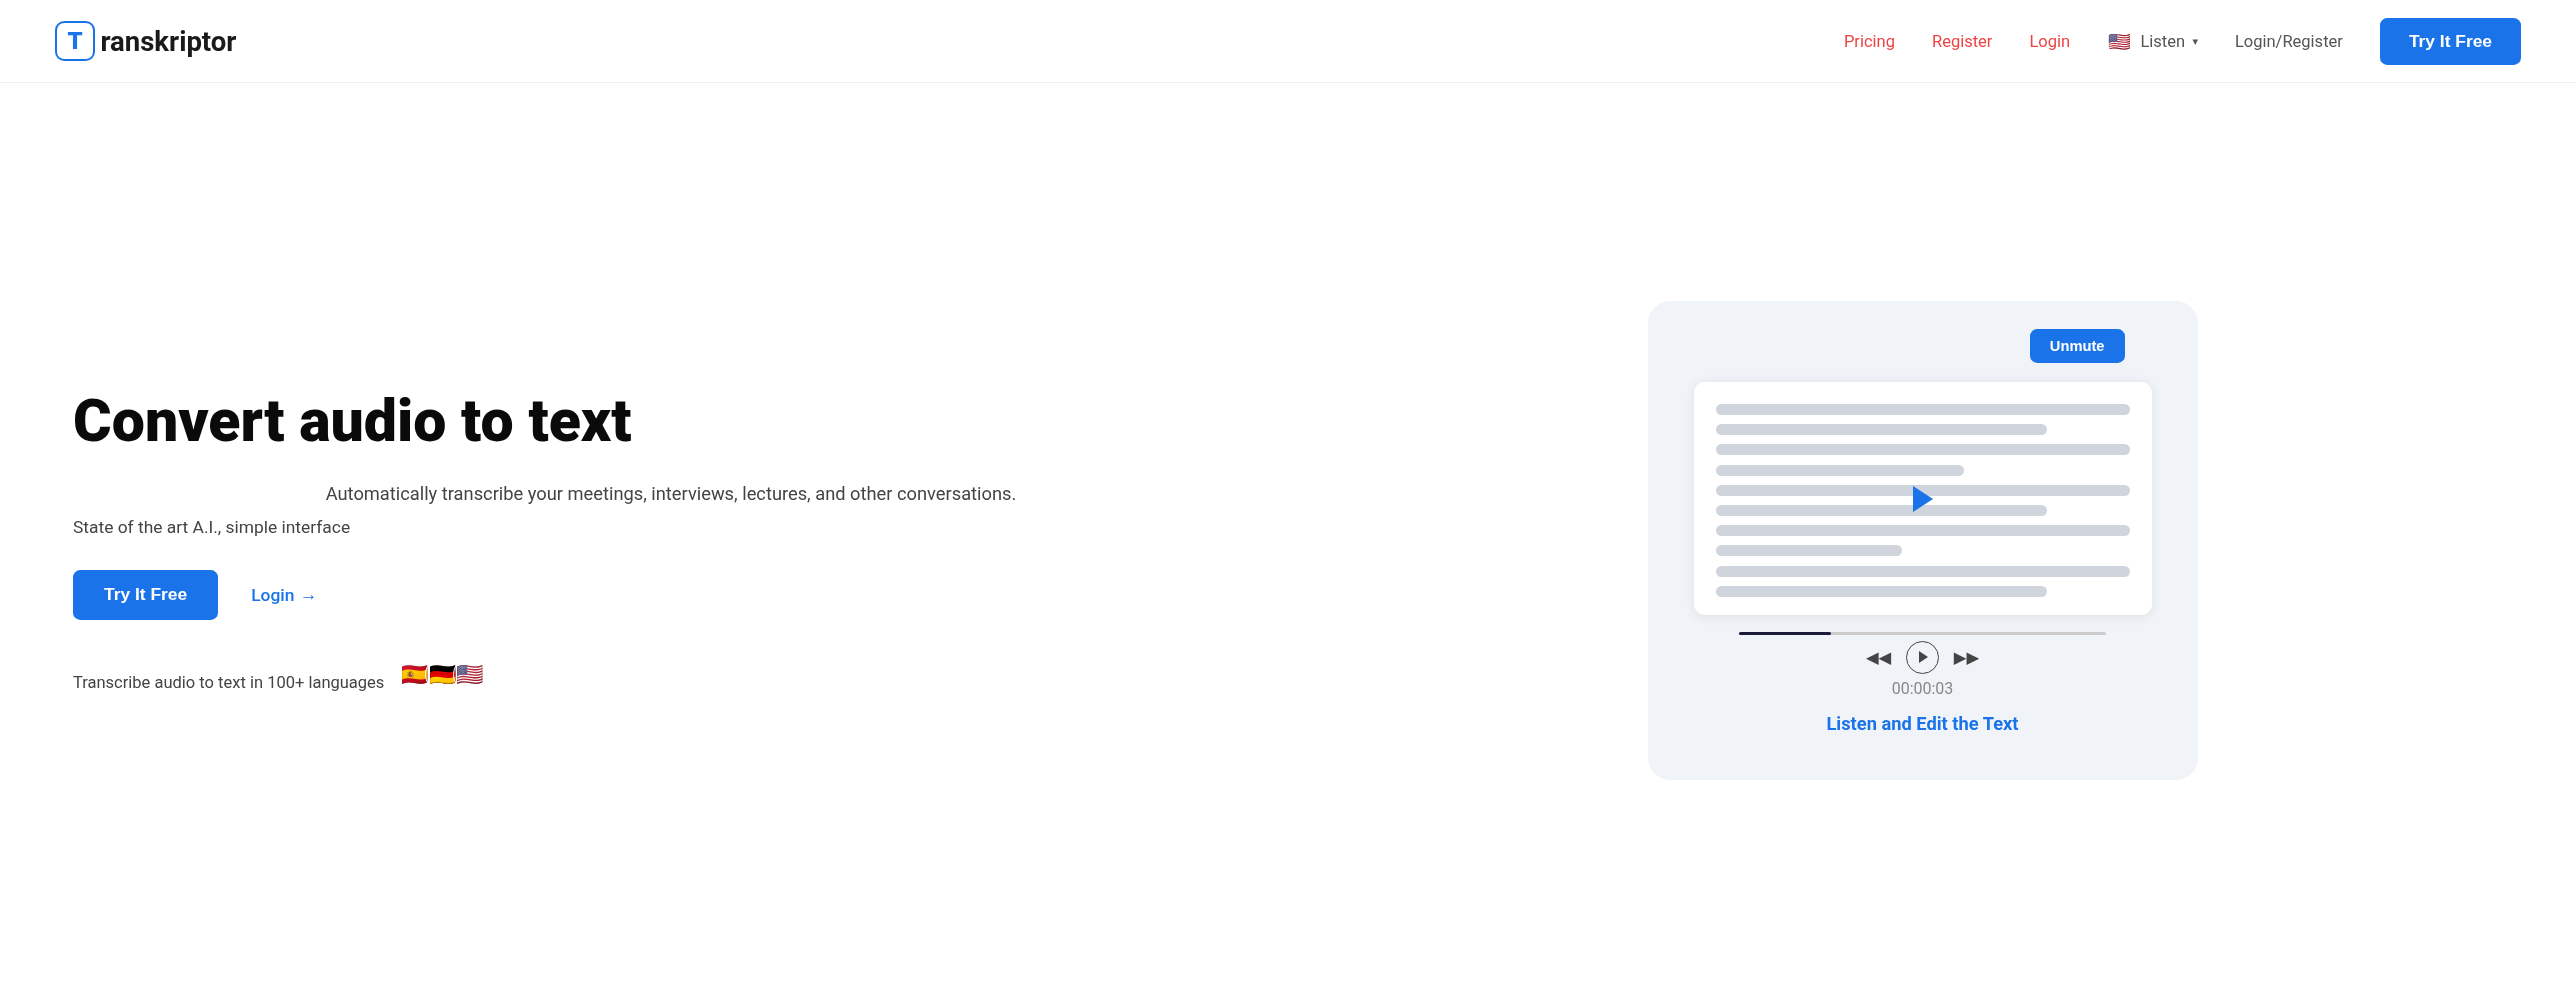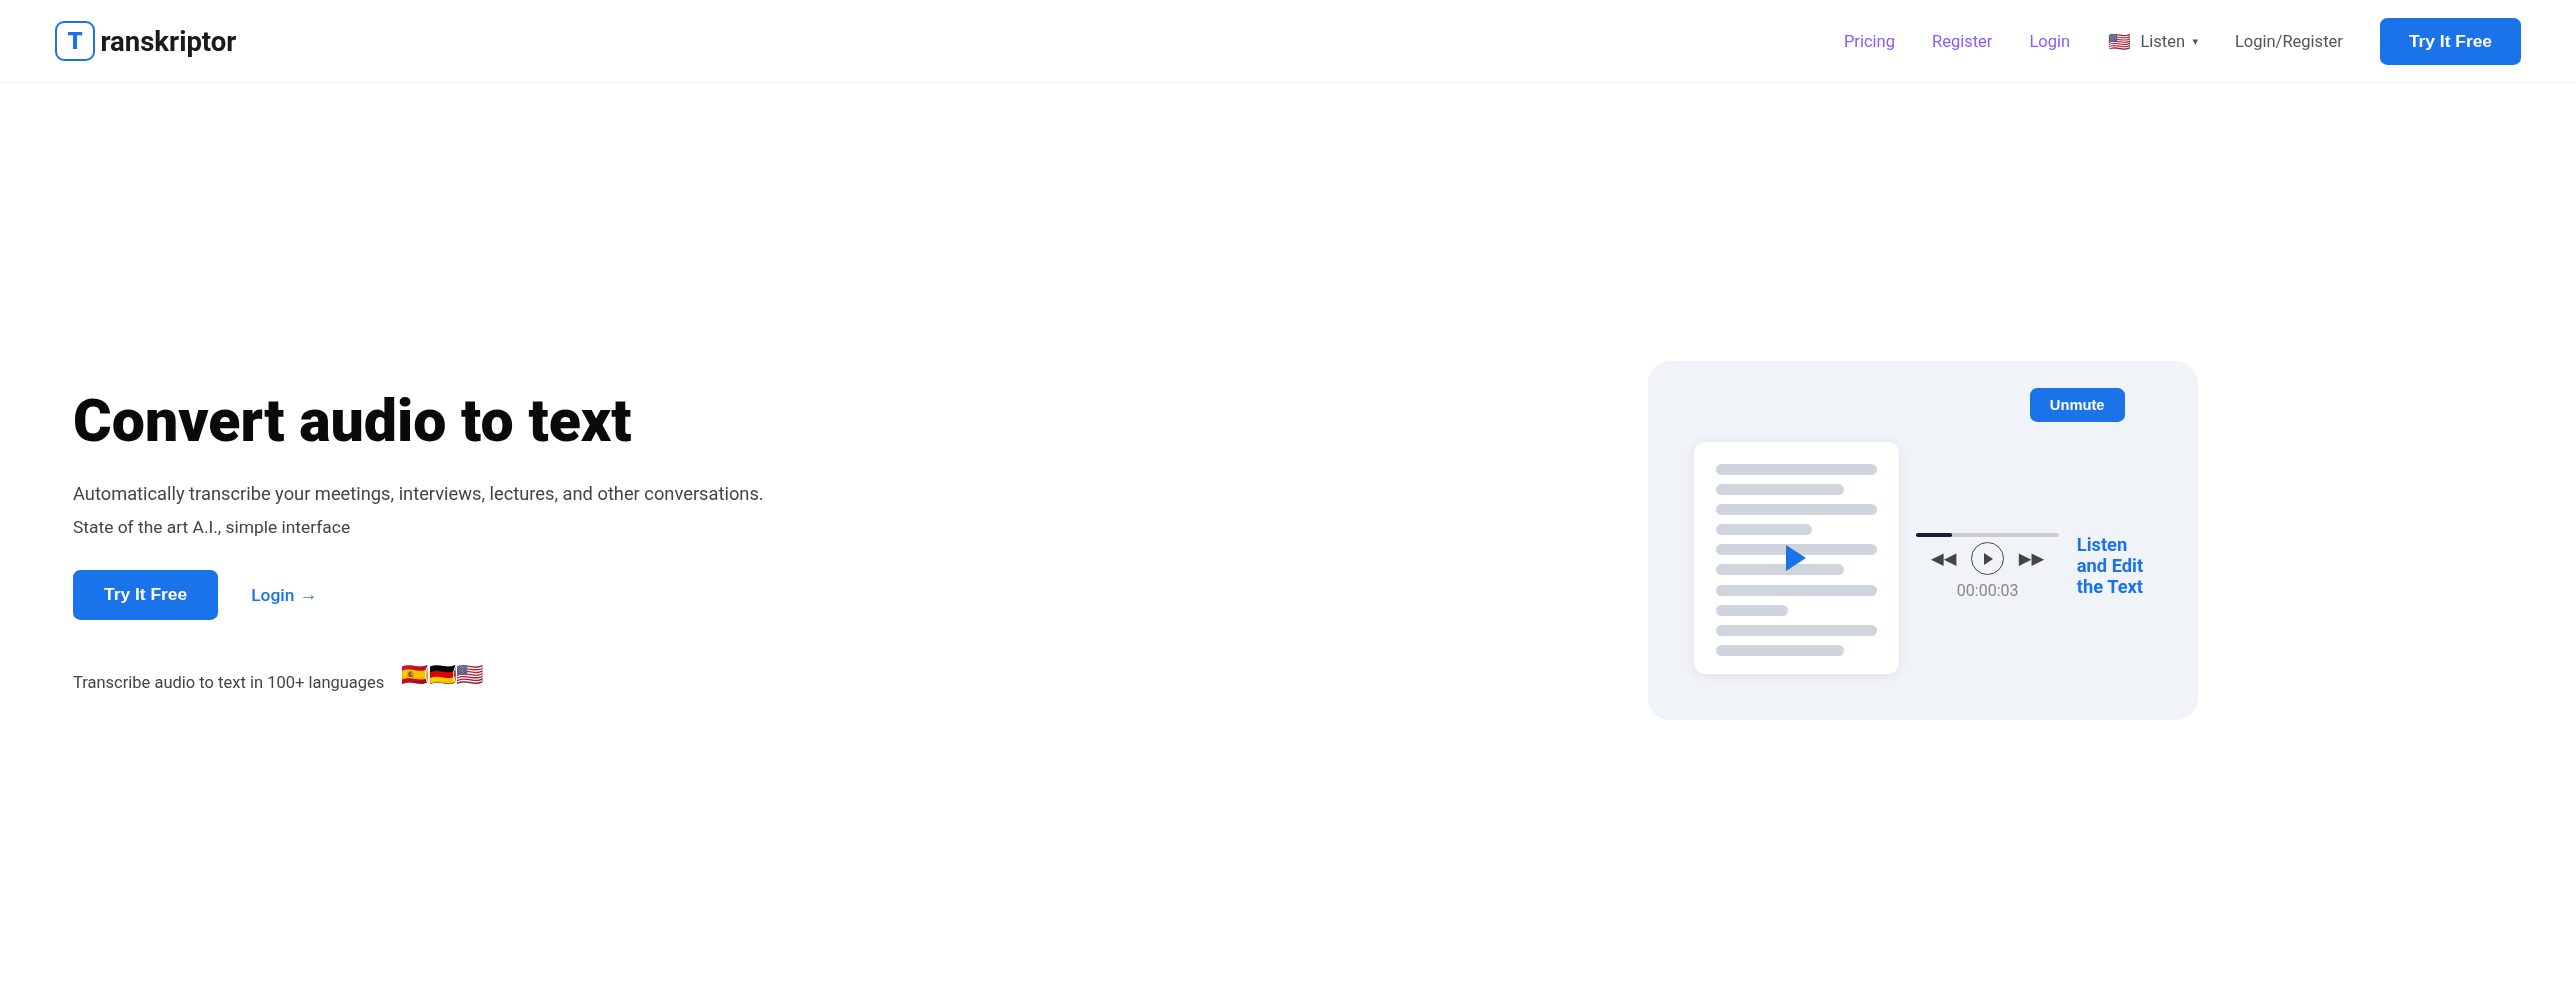--- a/index.html
+++ b/index.html
@@ -49,21 +49,21 @@
       margin-left: 1.8px;
     }
 
     .nav-links {
       display: flex;
       align-items: center;
       gap: 37px;
     }
     .nav-link {
       font-size: 16.5px;
-      color: #8b5cf6;
+      color: #ef4444;
       text-decoration: none;
       cursor: pointer;
     }
 
     .nav-lang {
       display: flex;
       align-items: center;
       gap: 7.3px;
       font-size: 16.5px;
       color: #555;
@@ -122,20 +122,21 @@
       font-weight: 900;
       color: #0a0a0a;
       line-height: 1.1;
       margin-bottom: 26px;
     }
     .hero-subtitle {
       font-size: 18.3px;
       color: #444;
       line-height: 1.5;
       margin-bottom: 9.2px;
+      text-align: center;
     }
     .hero-tagline {
       font-size: 17.4px;
       color: #444;
       margin-bottom: 33px;
     }
     .hero-actions {
       display: flex;
       align-items: center;
       gap: 33px;
@@ -198,20 +199,21 @@
       position: relative;
     }
     .illustration-wrapper {
       background: #f0f4f8;
       border-radius: 22px;
       padding: 81px 46px 46px 46px;
       width: 100%;
       max-width: 550px;
       position: relative;
       display: flex;
+      flex-direction: column;
       align-items: center;
     }
     .unmute-btn {
       position: absolute;
       top: 27.5px;
       right: 73px;
       background: #1a73e8;
       color: #fff;
       font-size: 14.7px;
       font-weight: 600;

